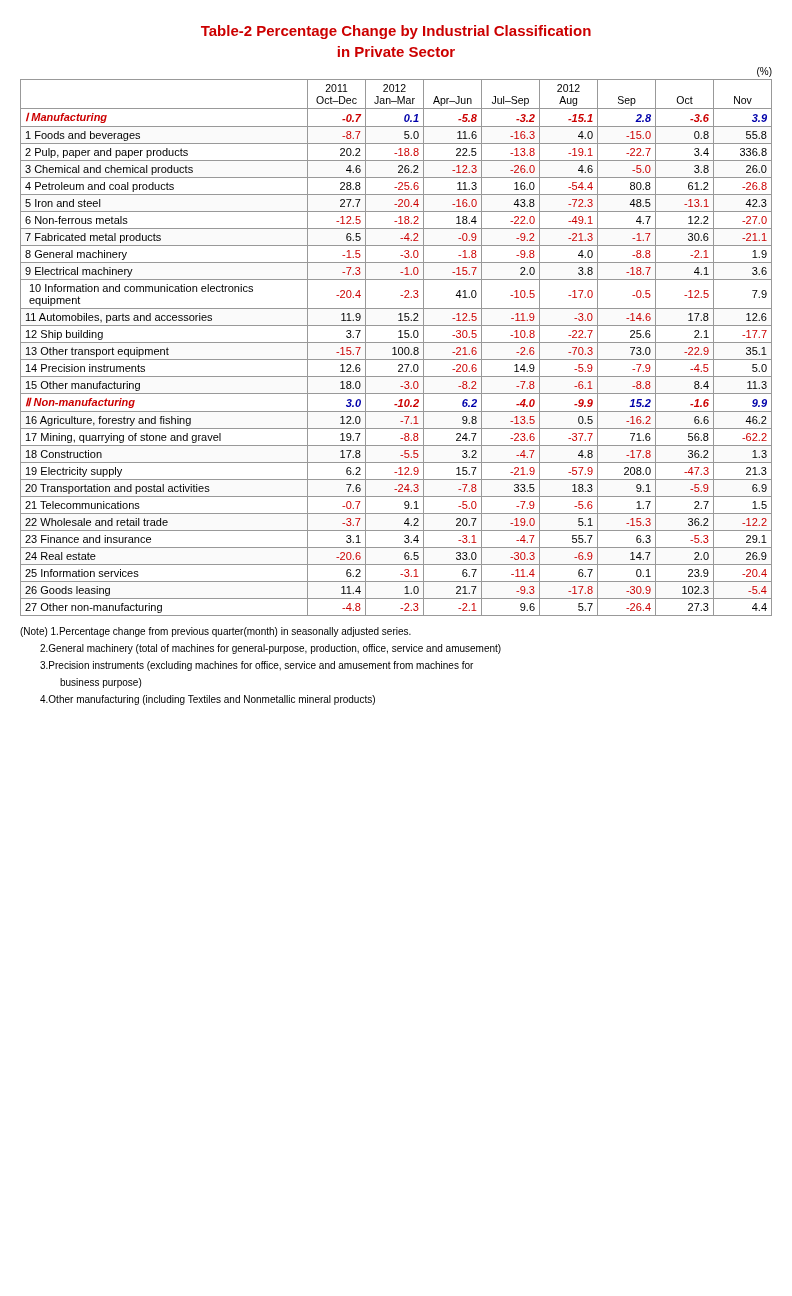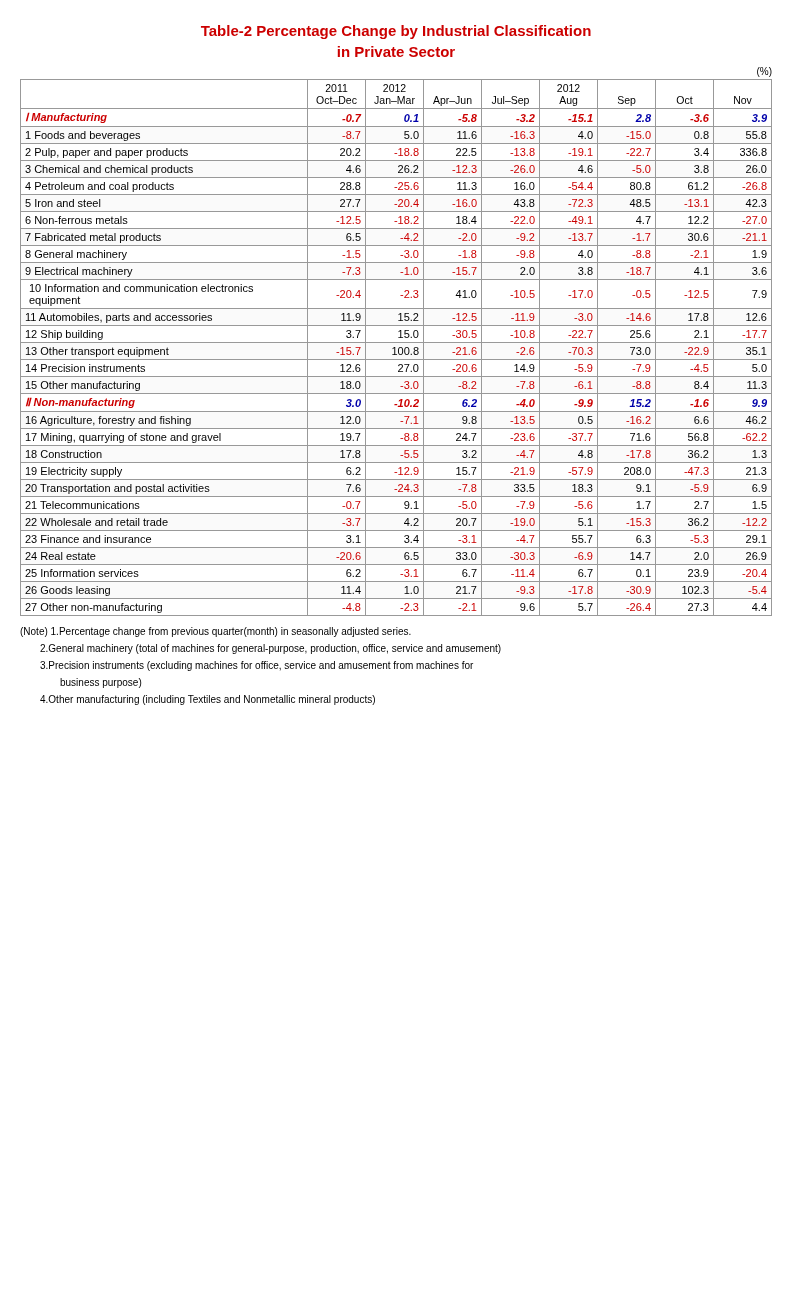--- a/index.html
+++ b/index.html
@@ -165,23 +165,23 @@
         <td style="color: rgb(204, 0, 0);">-22.0</td>
         <td style="color: rgb(204, 0, 0);">-49.1</td>
         <td>4.7</td>
         <td>12.2</td>
         <td style="color: rgb(204, 0, 0);">-27.0</td>
       </tr>
       <tr>
         <td class="col-label" style="font-size: 11px;">7  Fabricated metal products</td>
         <td>6.5</td>
         <td style="color: rgb(204, 0, 0);">-4.2</td>
-        <td style="color: rgb(204, 0, 0);">-2.0</td>
+        <td style="color: rgb(204, 0, 0);">-0.9</td>
         <td style="color: rgb(204, 0, 0);">-9.2</td>
-        <td style="color: rgb(204, 0, 0);">-13.7</td>
+        <td style="color: rgb(204, 0, 0);">-21.3</td>
         <td style="color: rgb(204, 0, 0);">-1.7</td>
         <td>30.6</td>
         <td style="color: rgb(204, 0, 0);">-21.1</td>
       </tr>
       <tr>
         <td class="col-label" style="font-size: 11px;">8  General machinery</td>
         <td style="color: rgb(204, 0, 0);">-1.5</td>
         <td style="color: rgb(204, 0, 0);">-3.0</td>
         <td style="color: rgb(204, 0, 0);">-1.8</td>
         <td style="color: rgb(204, 0, 0);">-9.8</td>

